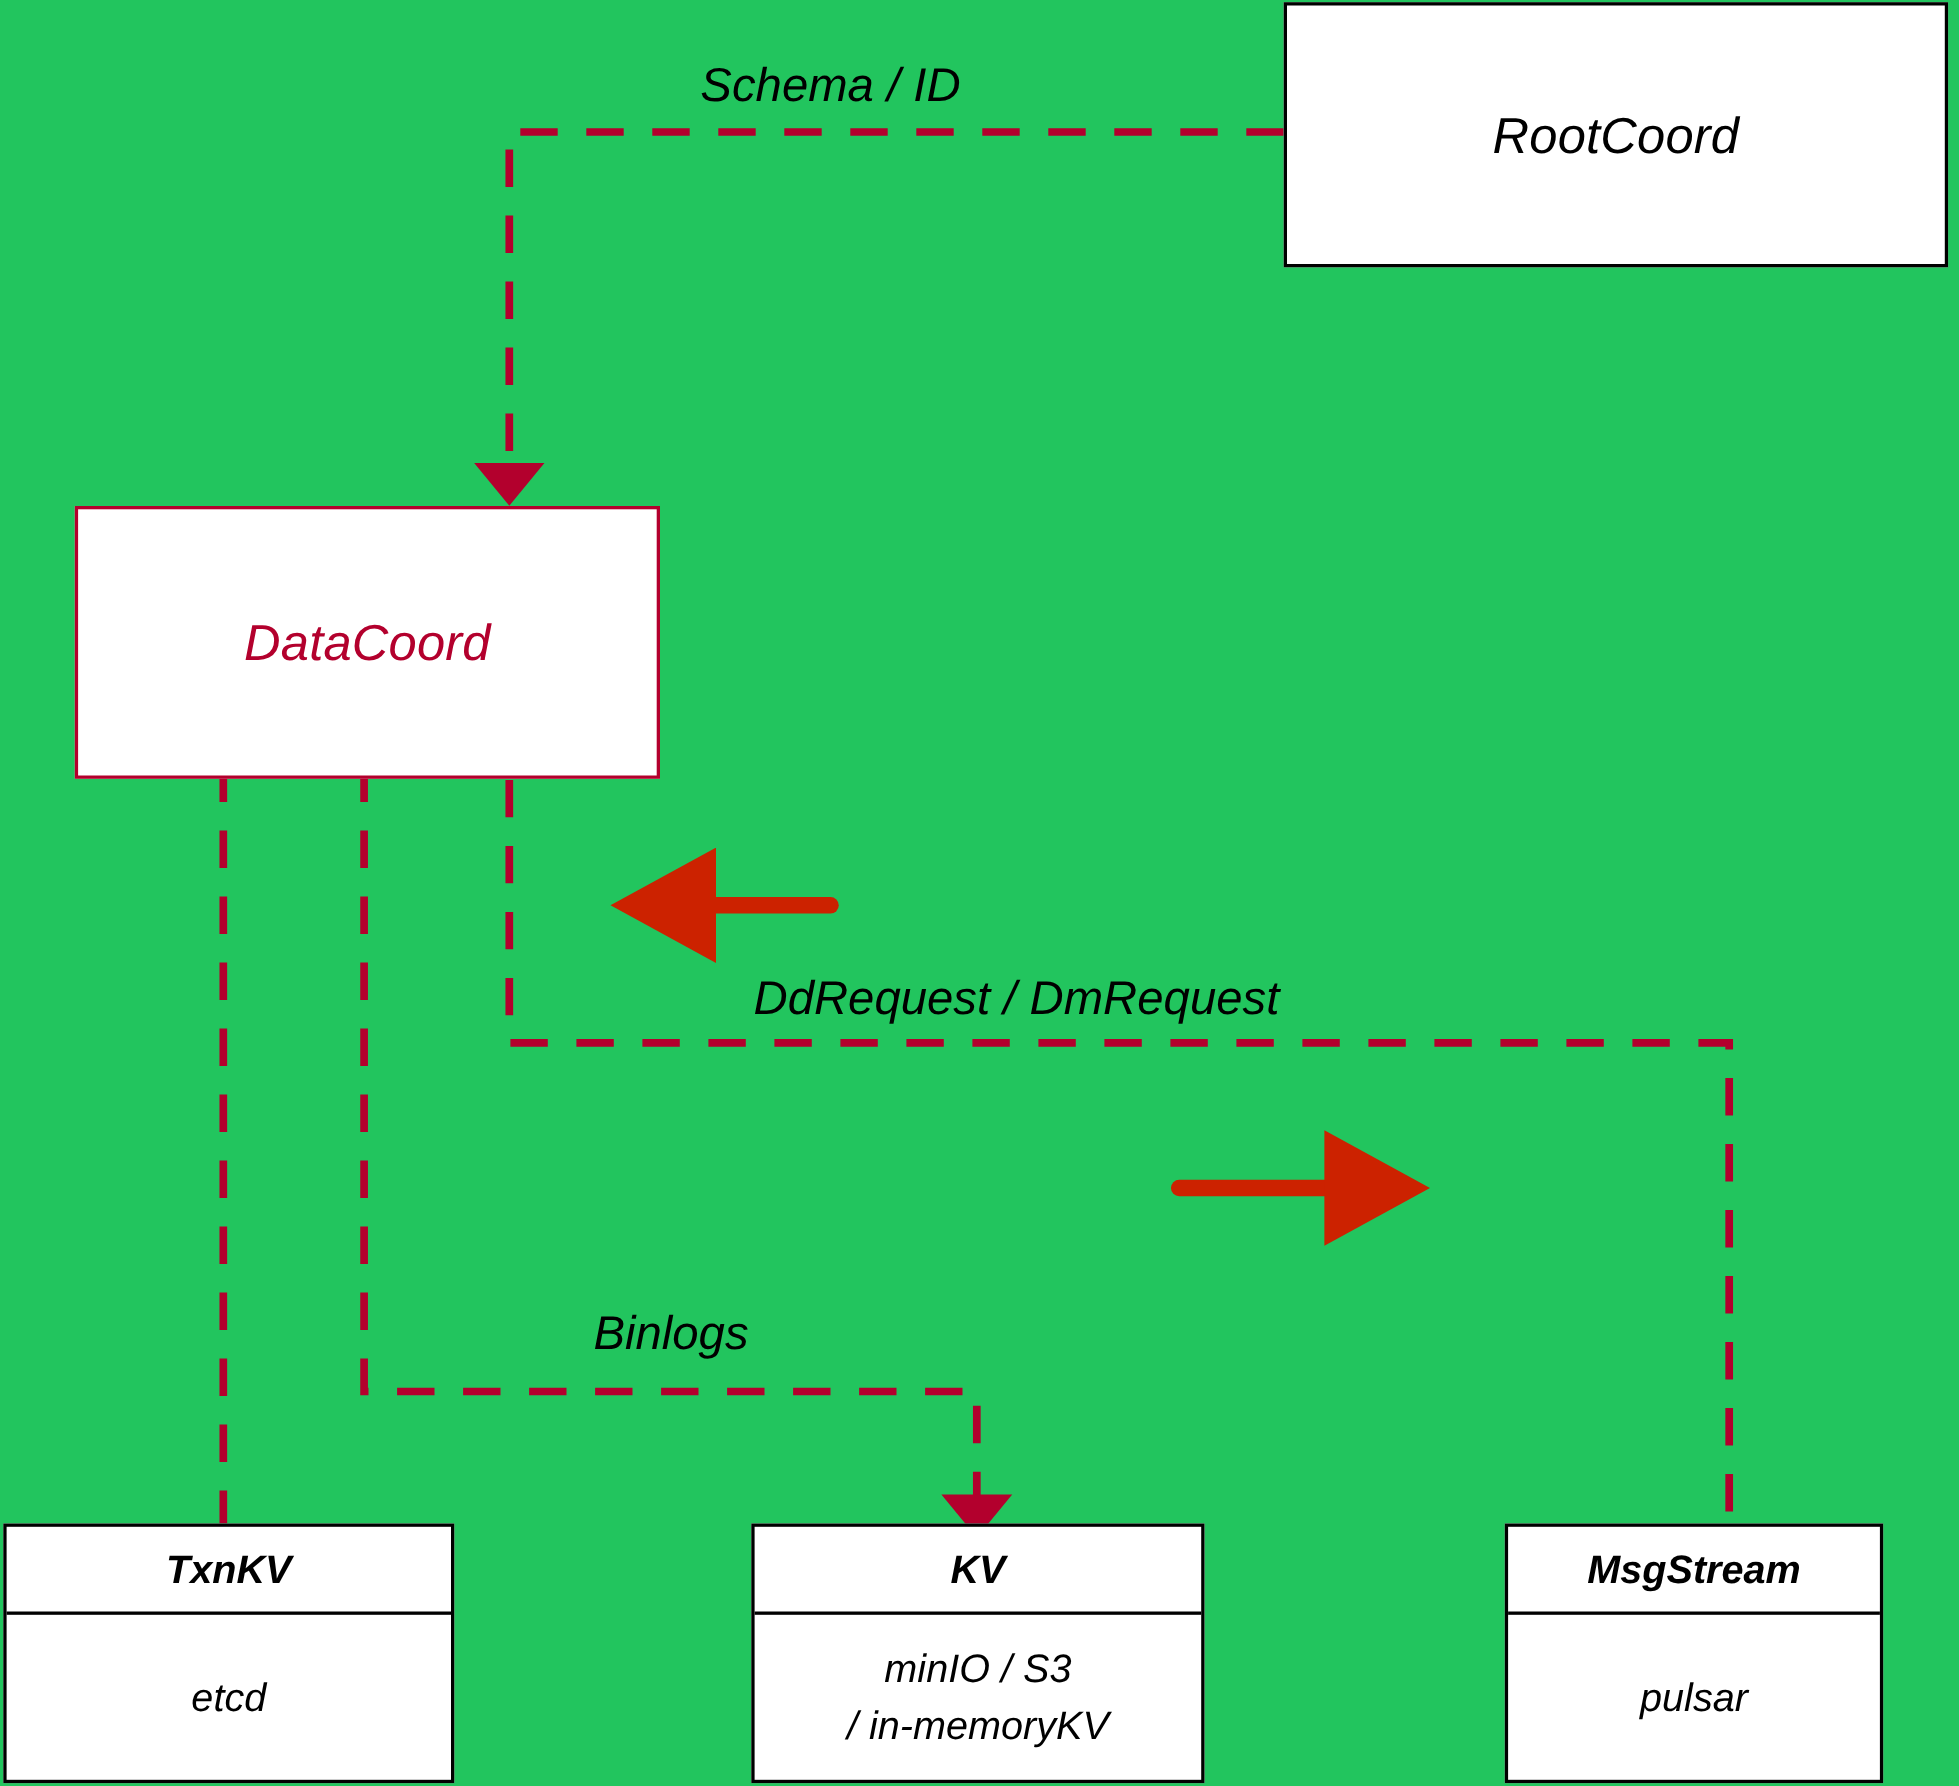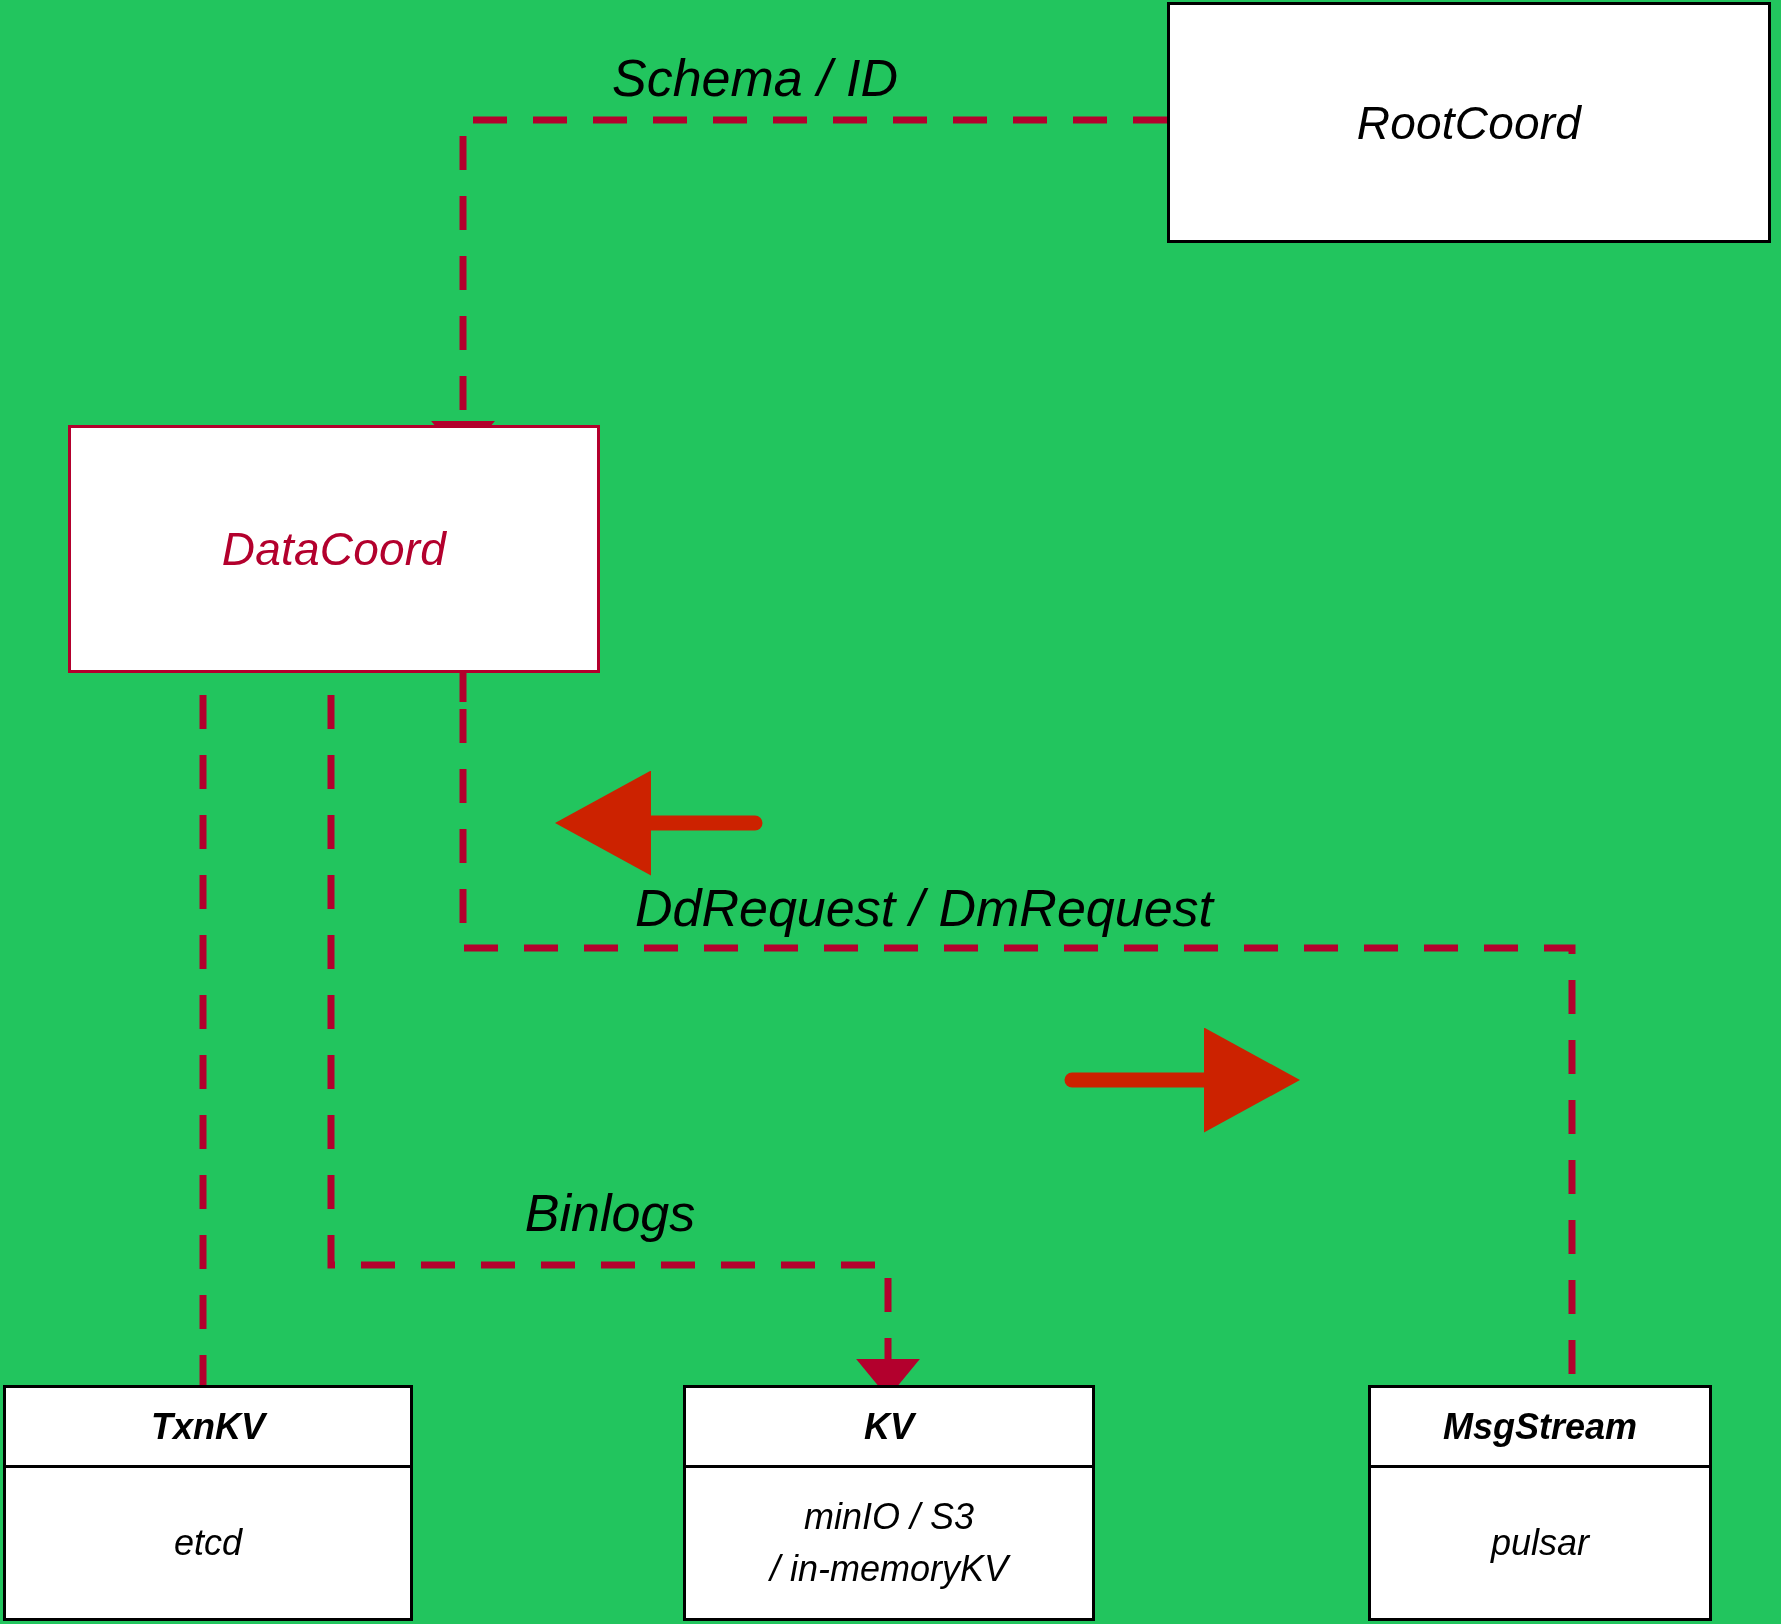--- a/index.html
+++ b/index.html
@@ -65,21 +65,21 @@
     flex-direction: column;
     align-items: center;
     justify-content: center;
     font-size: 36px;
     color: #000000;
     line-height: 1.45;
     text-align: center;
   }
   .edge-label {
     position: absolute;
-    font-size: 52px;
+    font-size: 43px;
     color: #000000;
     white-space: nowrap;
     transform: translate(-50%, -50%);
     text-align: left;
   }
 </style>
 </head>
 <body>
 
 <div id="diagram-root">
@@ -120,21 +120,21 @@
 
     <g>
       <path d="M1072,1080 L1210,1080" fill="none" stroke="#cc2200" stroke-width="15" stroke-linecap="round" marker-end="url(#arrow-solid)"></path>
     </g>
   </svg>
 
   <div class="node-box black" style="left:1167px; top:2px; width:604px; height:241px;">
     <div class="node-title-center">RootCoord</div>
   </div>
 
-  <div class="node-box red" style="left:68px; top:425px; width:532px; height:248px;">
+  <div class="node-box red" style="left:68px; top:460px; width:532px; height:248px;">
     <div class="node-title-center red-text">DataCoord</div>
   </div>
 
   <div class="node-box black" style="left:3px; top:1385px; width:410px; height:236px;">
     <div class="node-header" style="height:80px;">TxnKV</div>
     <div class="node-body">
       <span>etcd</span>
     </div>
   </div>
 

